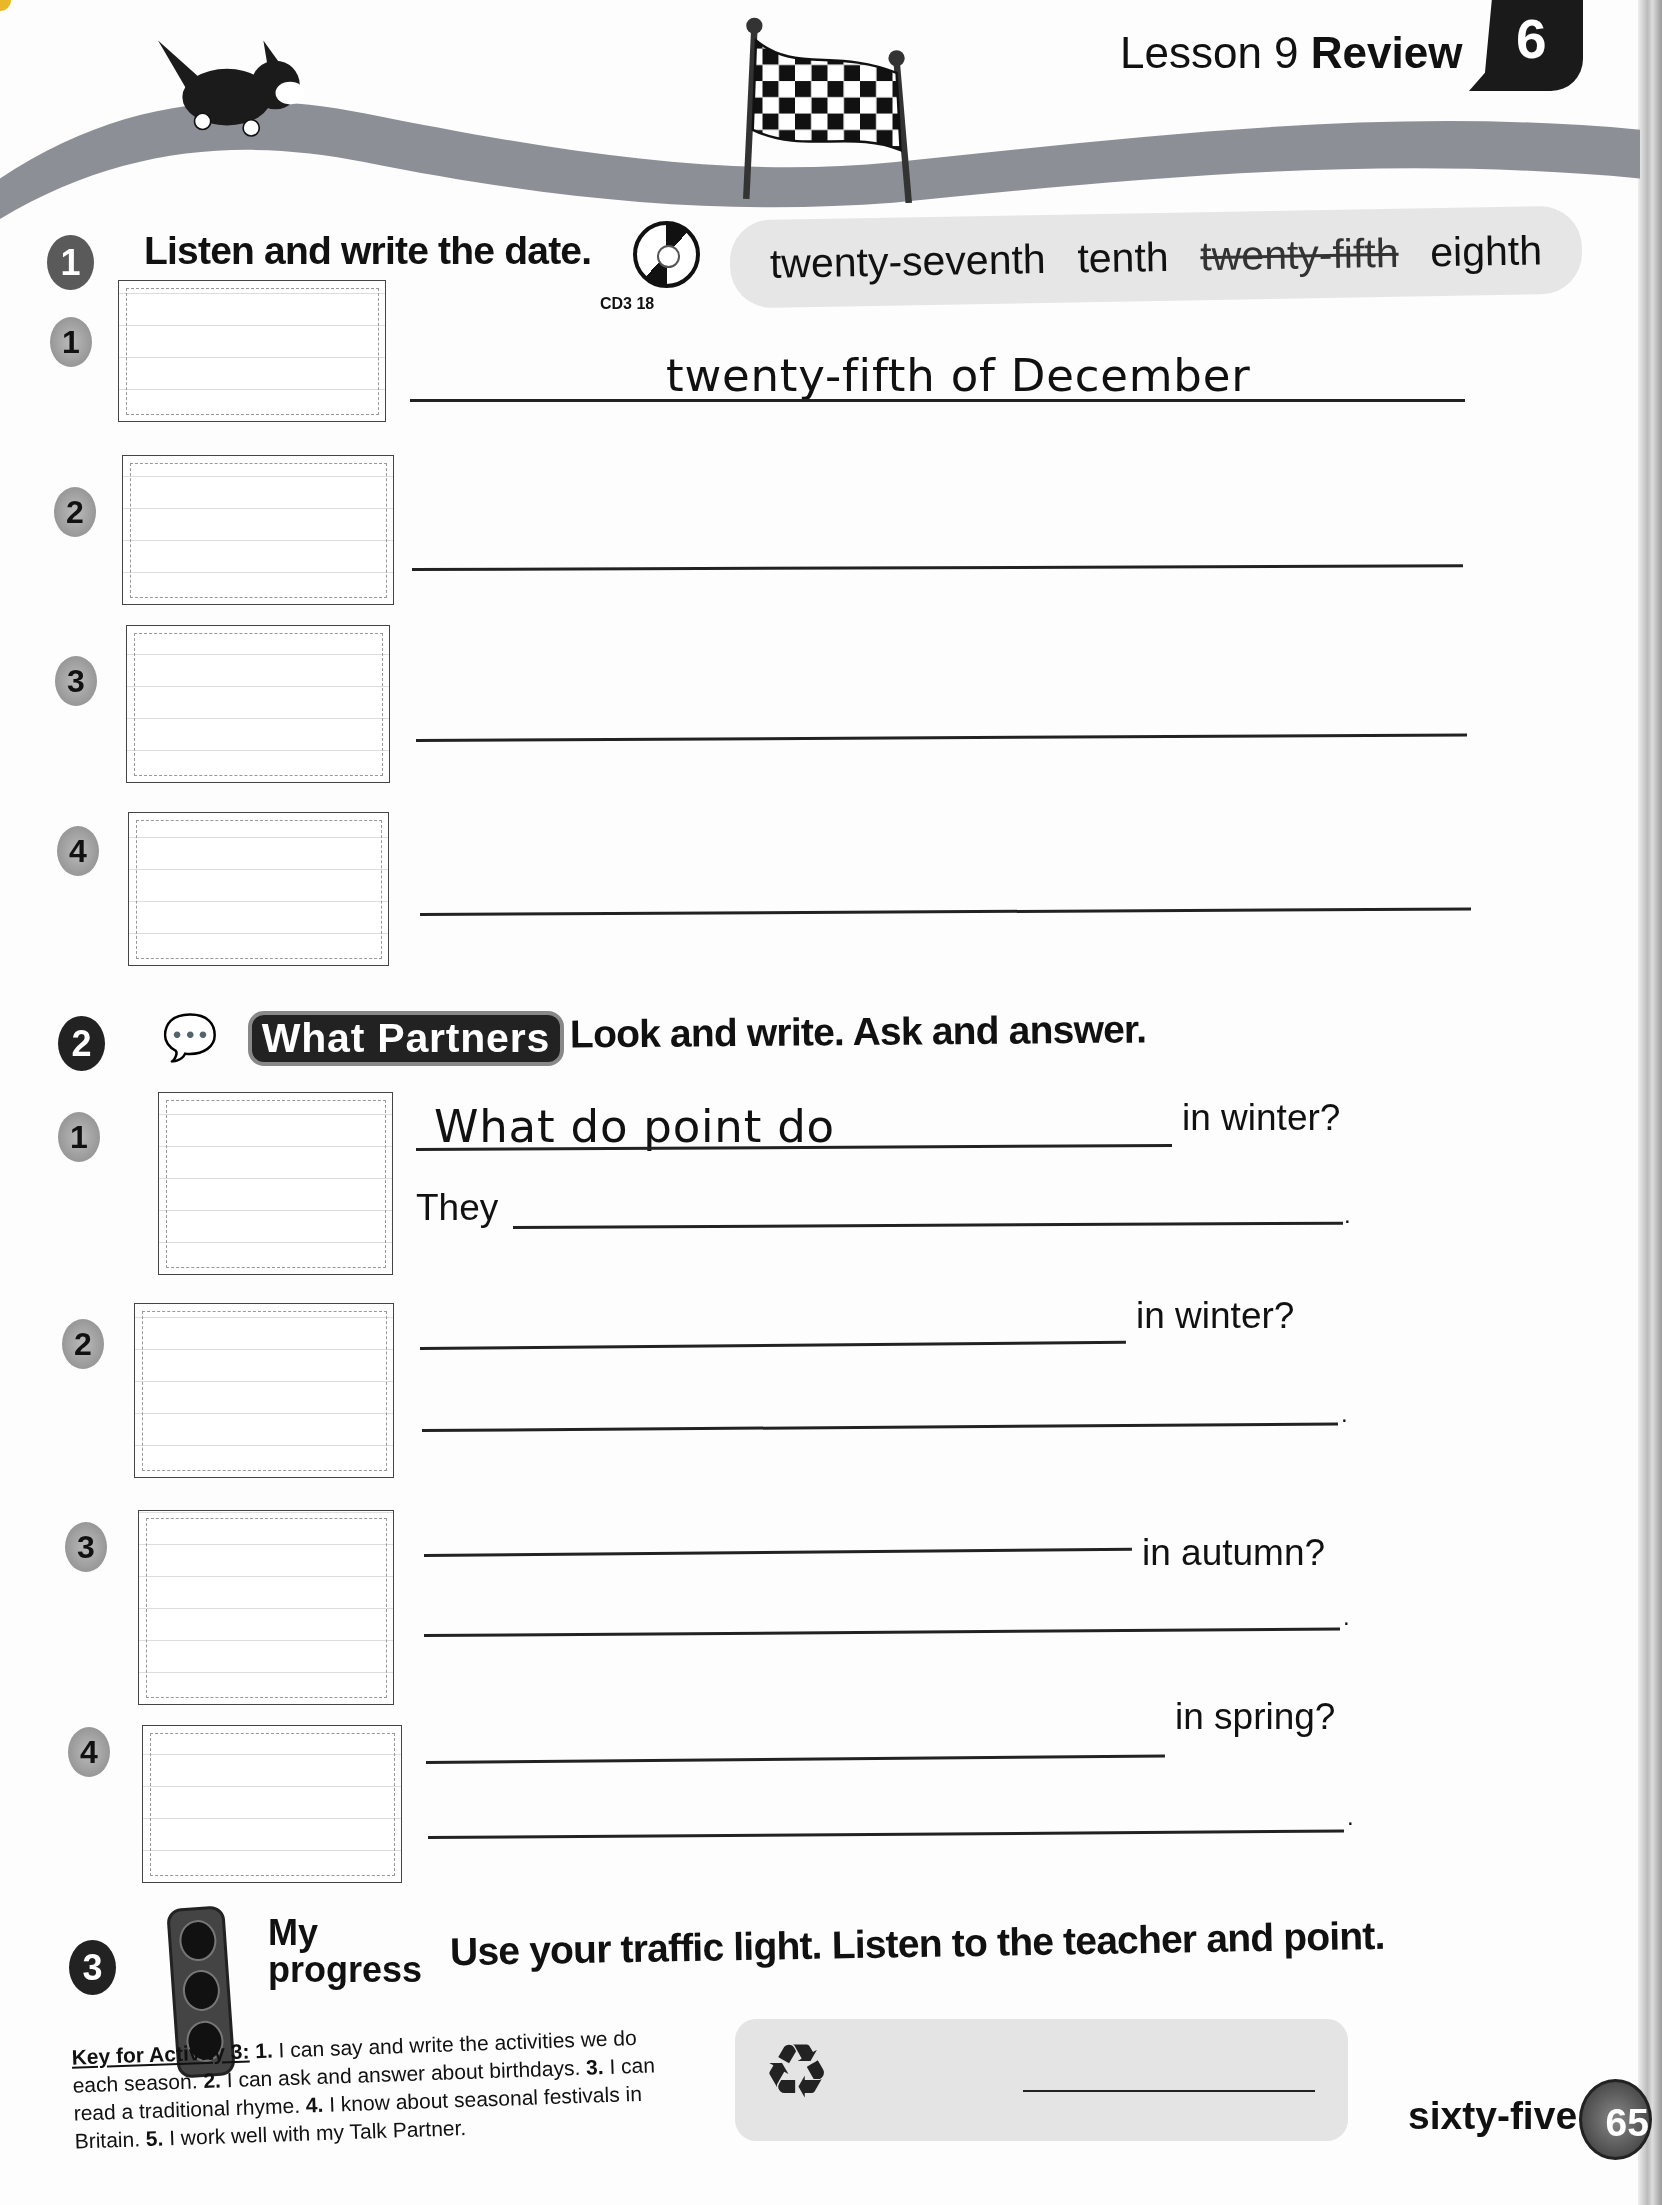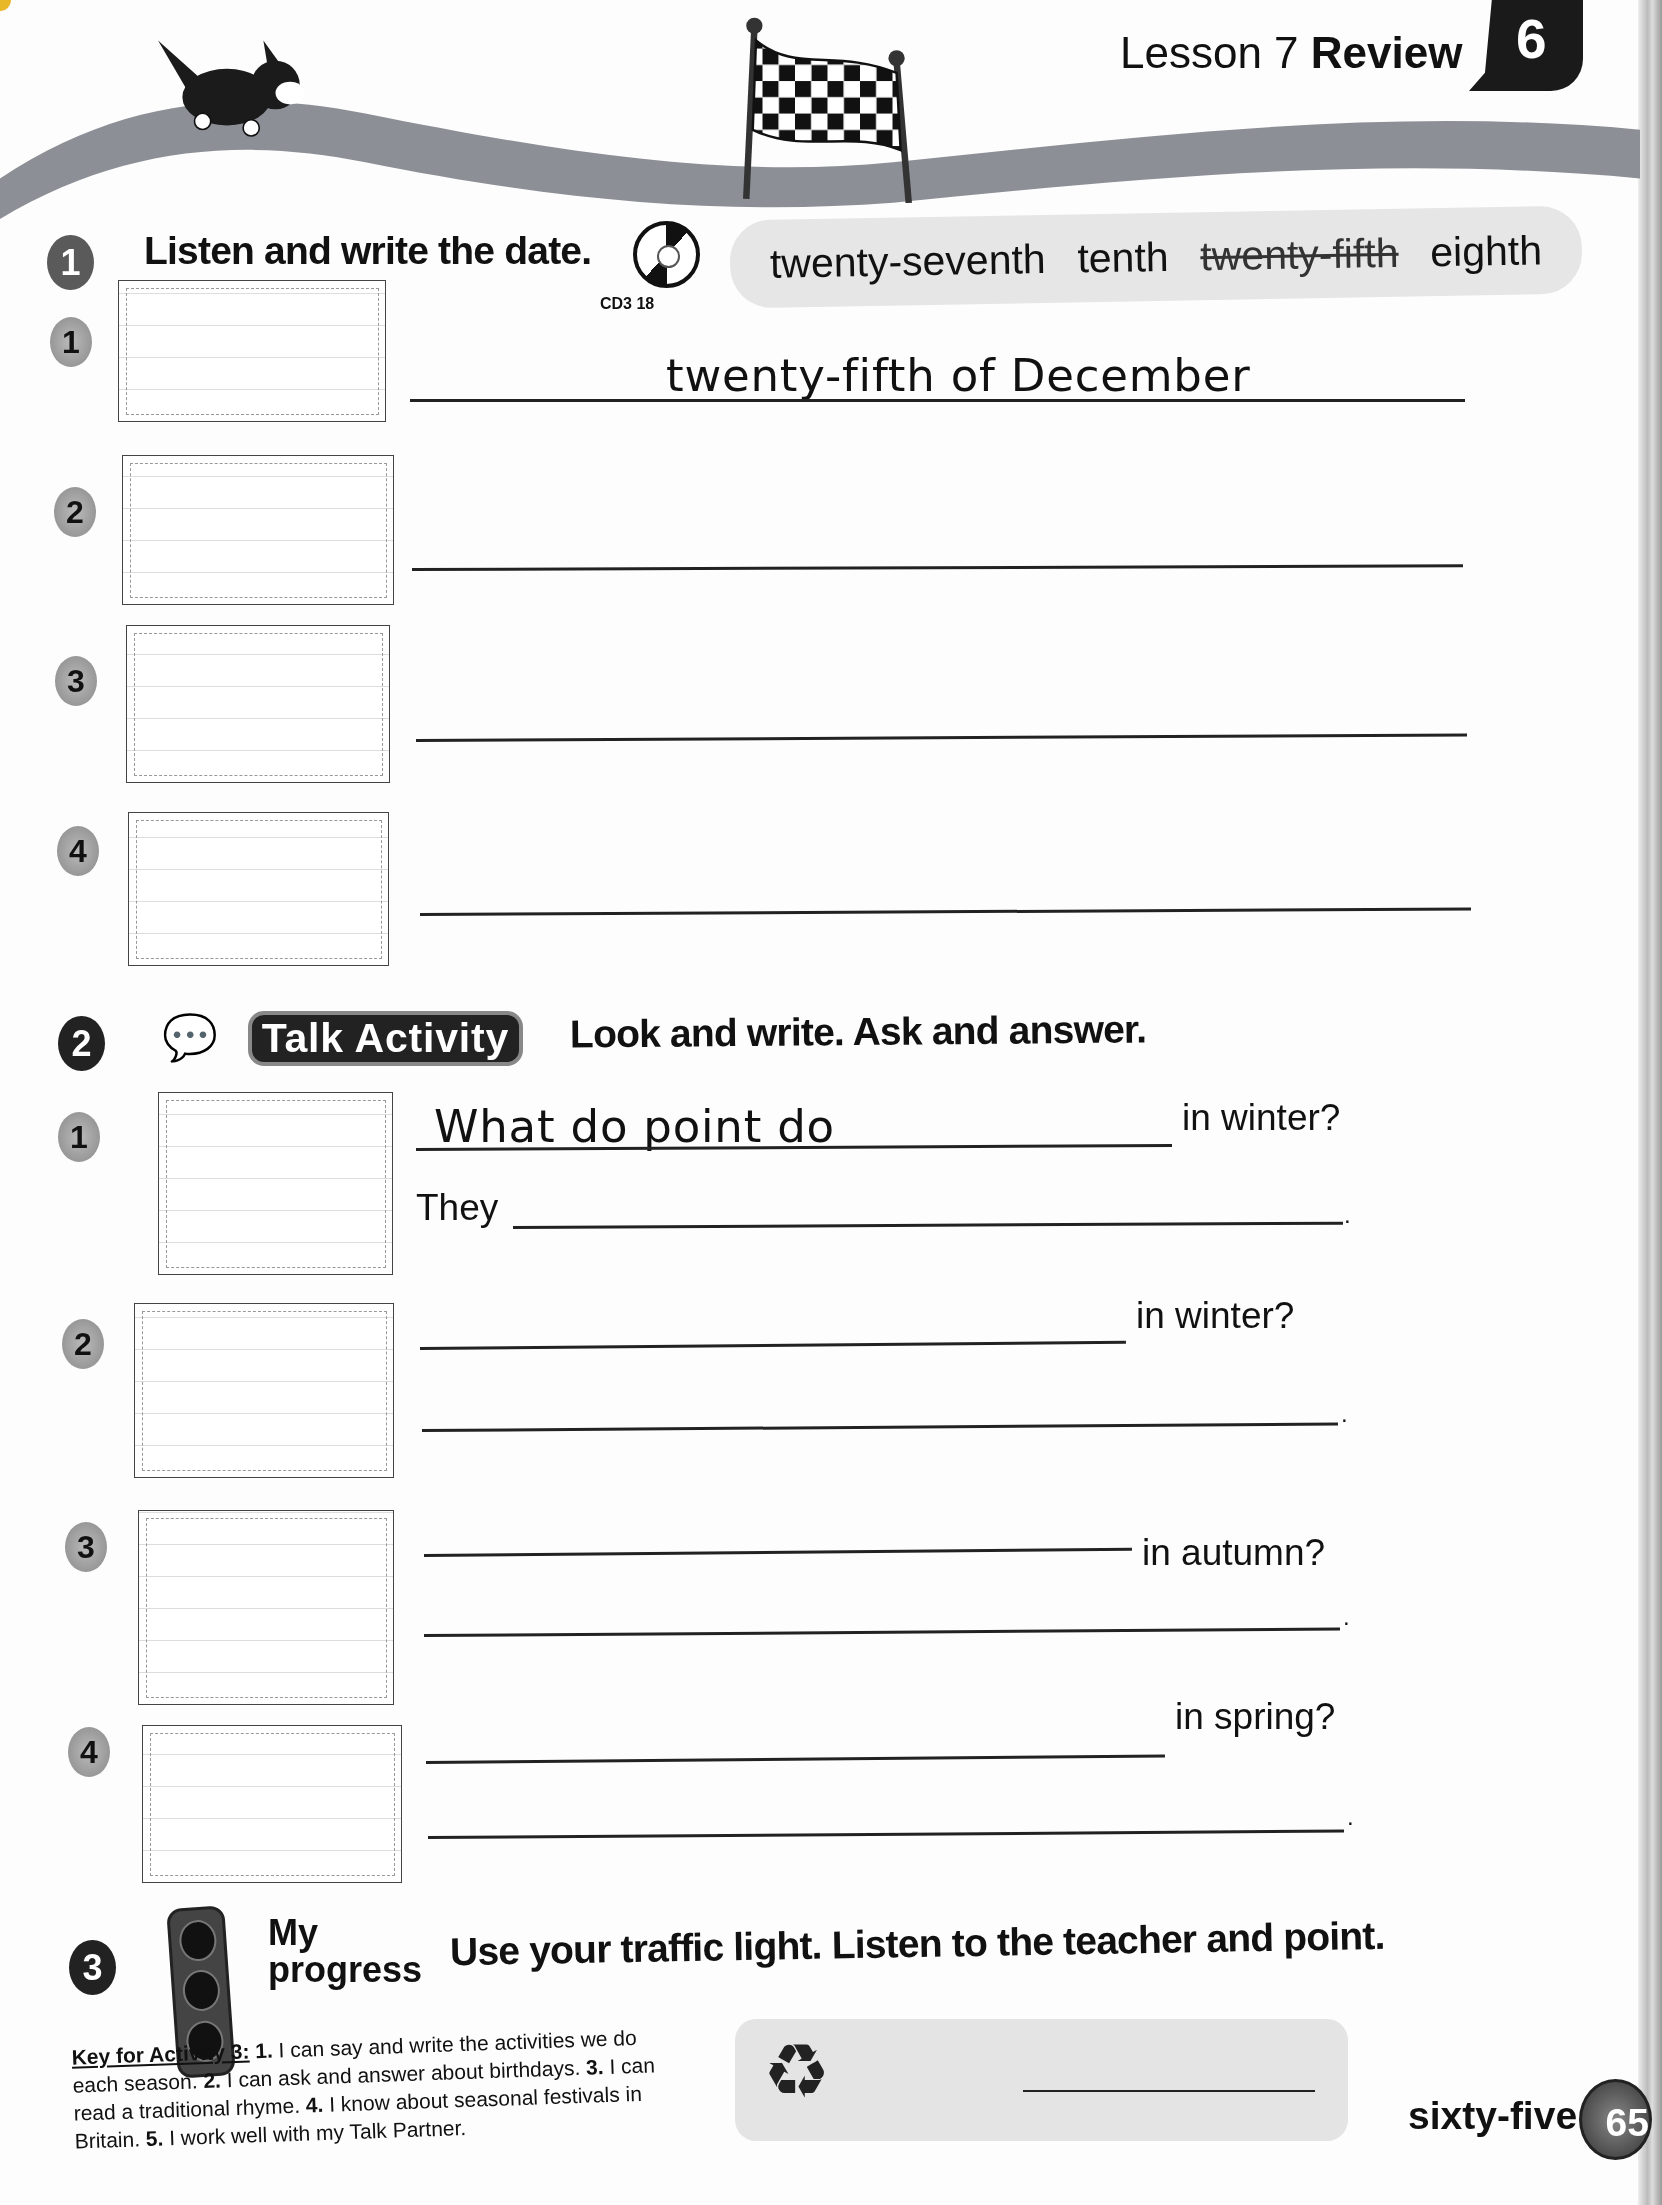--- a/index.html
+++ b/index.html
@@ -96,21 +96,21 @@
       <rect width="20" height="20" fill="#111"></rect>
         <rect x="20" y="20" width="20" height="20" fill="#111"></rect>
       <rect x="20" width="20" height="20" fill="#fff"></rect>
         <rect y="20" width="20" height="20" fill="#fff"></rect>
     </pattern>
   </defs>
   <path d="M32,30 C80,70 130,40 205,70 L210,165 C150,140 90,170 28,140 Z" fill="url(#chk)" stroke="#111" stroke-width="3"></path>
 </svg>
 
 <div class="abs lesson-title">
-  <span>Lesson 7</span>
+  <span>Lesson 9</span>
   <b>Review</b>
 </div>
 <div class="abs unit-tab">
   <span>6</span>
 </div>
 
 <div class="abs sec-num gray" style="left:47px;top:235px;">1</div>
 <div class="abs instr" style="left:144px;top:229px;">Listen and write the date.</div>
 <div class="abs cd-icon" style="left:633px;top:221px;"></div>
 <div class="abs cd-label" style="left:600px;top:295px;">CD3 18</div>
@@ -142,21 +142,21 @@
 <div class="abs line" style="left:416px;top:739px;width:1051px;transform:rotate(-0.3deg);"></div>
 
 <div class="abs item-num" style="left:57px;top:826px;">4</div>
 <div class="abs pic" style="left:128px;top:812px;width:261px;height:154px;">
     <div class="pic-inner"></div>
   </div>
 <div class="abs line" style="left:420px;top:913px;width:1051px;transform:rotate(-0.3deg);"></div>
 
 <div class="abs sec-num" style="left:58px;top:1016px;">2</div>
 <div class="abs bubble-icon" style="left:162px;top:1011px;">💬</div>
-<div class="abs talk-badge" style="left:248px;top:1011px;">Talk Activity</div>
+<div class="abs talk-badge" style="left:248px;top:1011px;">What Partners</div>
 <div class="abs instr" style="left:570px;top:1010px;transform:rotate(-0.5deg);">Look and write. Ask and answer.</div>
 
 <div class="abs item-num" style="left:58px;top:1112px;">1</div>
 <div class="abs pic" style="left:158px;top:1092px;width:235px;height:183px;">
     <div class="pic-inner"></div>
   </div>
 <div class="abs handwrite" style="left:434px;top:1100px;">What do point do</div>
 <div class="abs line" style="left:416px;top:1148px;width:756px;transform:rotate(-0.3deg);"></div>
 <div class="abs prompt" style="left:1182px;top:1097px;text-align:right;">in winter?</div>
 <div class="abs prompt" style="left:416px;top:1187px;">They</div>

